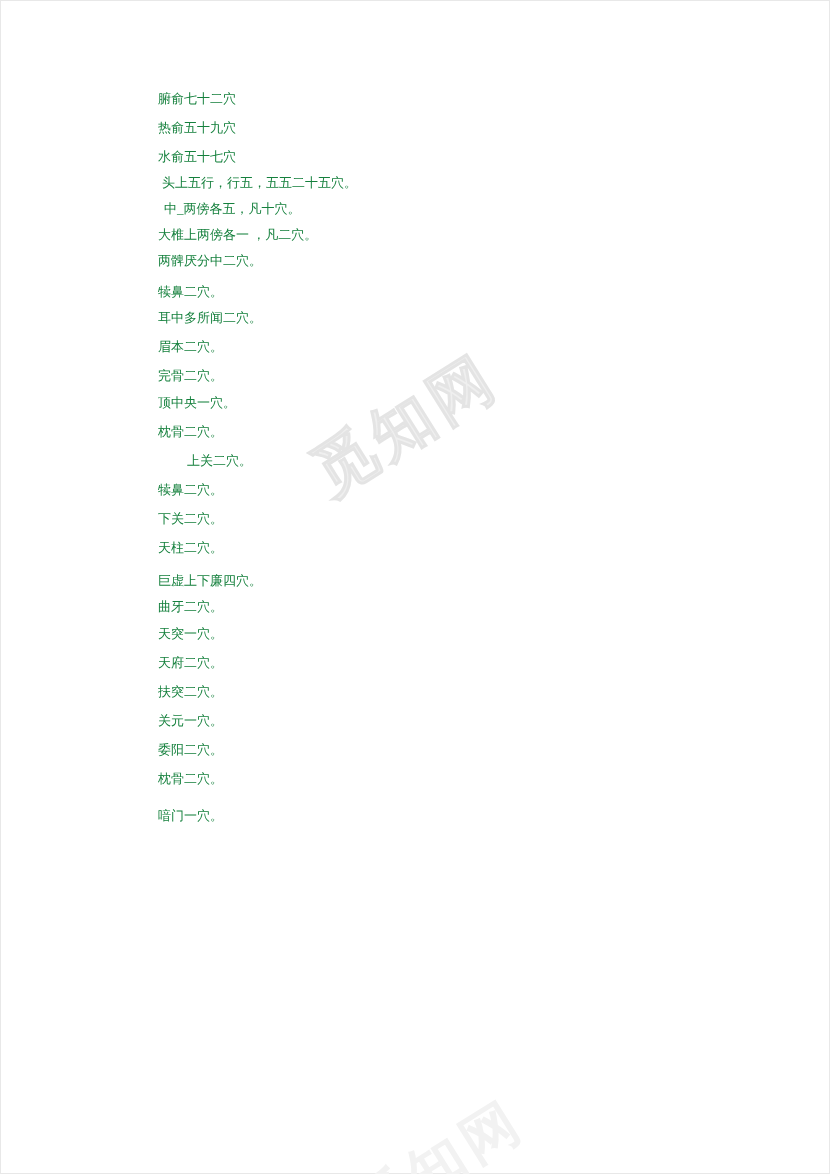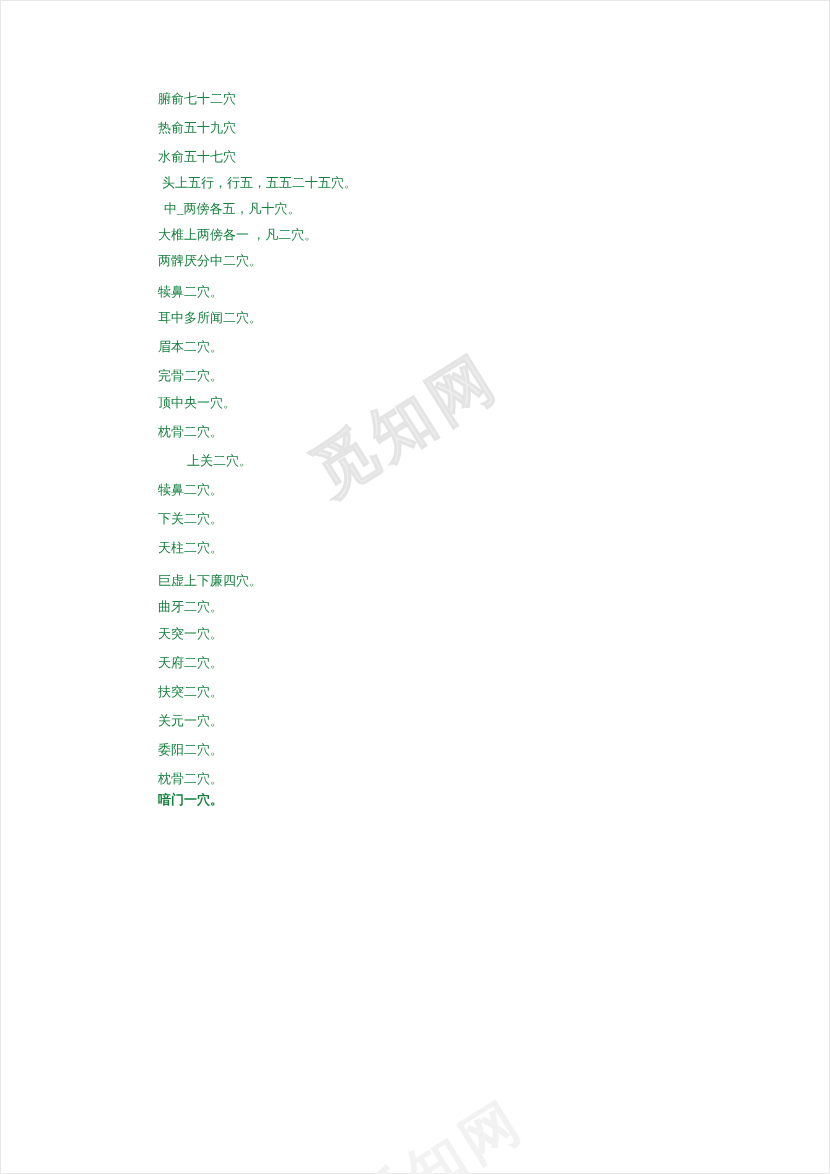--- a/index.html
+++ b/index.html
@@ -104,15 +104,15 @@
       <p class="line" style="margin-top: 16px; padding-left: 8px;">下关二穴。</p>
       <p class="line" style="margin-top: 16px; padding-left: 8px;">天柱二穴。</p>
       <p class="line" style="margin-top: 20px; padding-left: 8px;">巨虚上下廉四穴。</p>
       <p class="line" style="margin-top: 13px; padding-left: 8px;">曲牙二穴。</p>
       <p class="line" style="margin-top: 14px; padding-left: 8px;">天突一穴。</p>
       <p class="line" style="margin-top: 16px; padding-left: 8px;">天府二穴。</p>
       <p class="line" style="margin-top: 16px; padding-left: 8px;">扶突二穴。</p>
       <p class="line" style="margin-top: 16px; padding-left: 8px;">关元一穴。</p>
       <p class="line" style="margin-top: 16px; padding-left: 8px;">委阳二穴。</p>
       <p class="line" style="margin-top: 16px; padding-left: 8px;">枕骨二穴。</p>
-      <p class="line" style="margin-top: 8px; padding-left: 8px; font-weight: bold;">喑门一穴。</p>
+      <p class="line" style="margin-top: 24px; padding-left: 8px;">喑门一穴。</p>
     </div>
 </div>
 
 </body></html>

